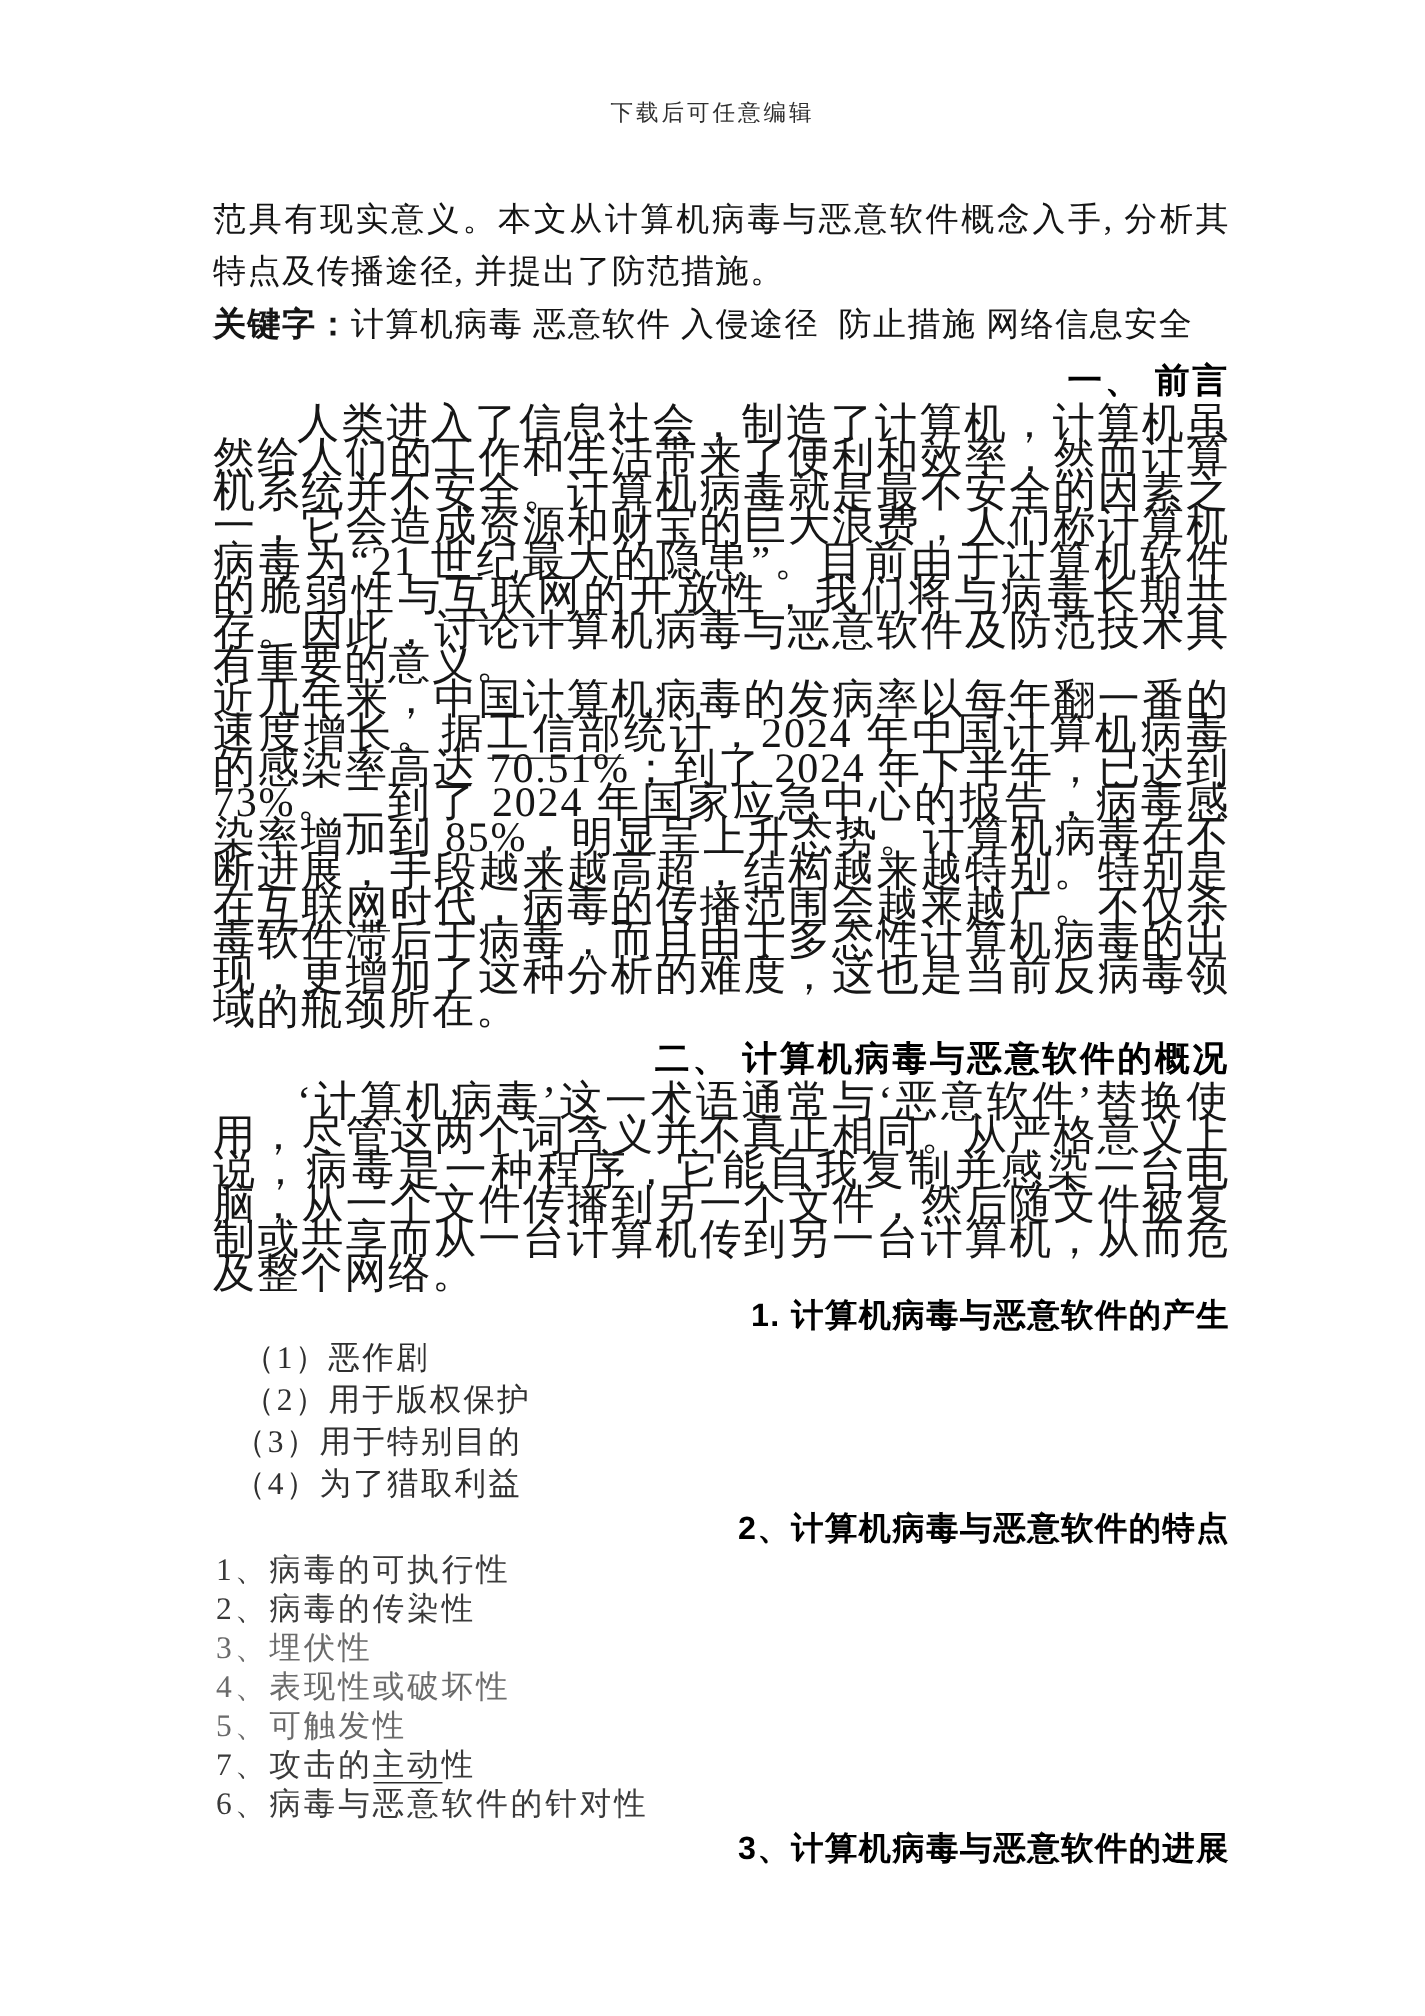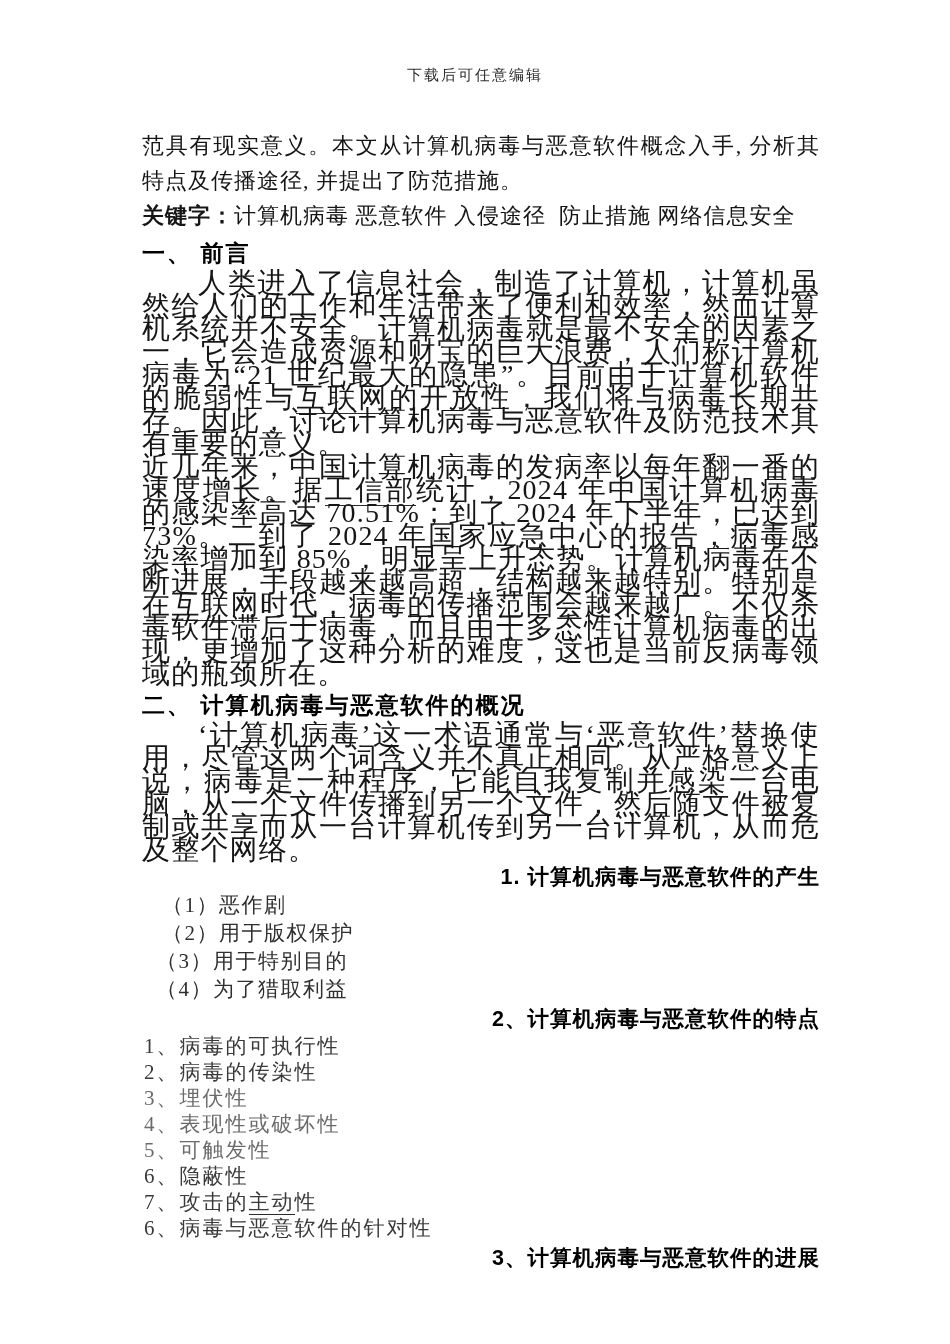--- a/index.html
+++ b/index.html
@@ -23,21 +23,21 @@
   .abstract-para {
     font-size:22px; line-height:35px; letter-spacing:1px;
     text-align:justify; color:#151515;
   }
   .keywords-line {
     font-size:22px; line-height:35px; letter-spacing:1px;
     white-space:pre-wrap; color:#151515;
   }
   .kw-label { font-weight:bold; font-family:"Liberation Sans","DejaVu Sans",sans-serif; }
   .h-center {
-    text-align:left; font-weight:bold;
+    text-align:right; font-weight:bold;
     font-size:23px; line-height:27px; letter-spacing:2px;
     margin-top:7px; margin-bottom:4px;
     color:#000;
     font-family:"Liberation Sans","DejaVu Sans",sans-serif;
   }
   .body-para {
     font-size:28px; line-height:23px; letter-spacing:1.2px;
     text-align:justify; color:#161616;
   }
   .indent2 { text-indent:2em; }
@@ -104,21 +104,20 @@
 
     <div class="sub-title t2">2、计算机病毒与恶意软件的特点</div>
 
 
     <div class="char-list">
       <div class="char-item"><span>1、病毒的可执行性</span><span class="u-mark"></span><span></span></div>
       <div class="char-item"><span>2、病毒的传染性</span><span class="u-mark"></span><span></span></div>
       <div class="char-item"><span>3、埋伏性</span><span class="u-mark"></span><span></span></div>
       <div class="char-item"><span>4、表现性或破坏性</span><span class="u-mark"></span><span></span></div>
       <div class="char-item"><span>5、可触发性</span><span class="u-mark"></span><span></span></div>
-      <div class="char-item"><span>6、隐蔽性</span><span class="u-mark"></span><span></span></div>
       <div class="char-item"><span>7、攻击的</span><span class="u-mark">主动</span><span>性</span></div>
       <div class="char-item"><span>6、病毒与恶意软件的针对性</span><span class="u-mark"></span><span></span></div>
     </div>
 
     <div class="sub-title t3">3、计算机病毒与恶意软件的进展</div>
 
   </div>
 </div>
 
 </body></html>

